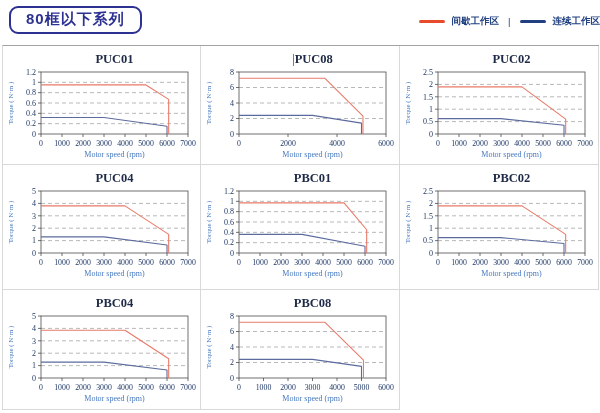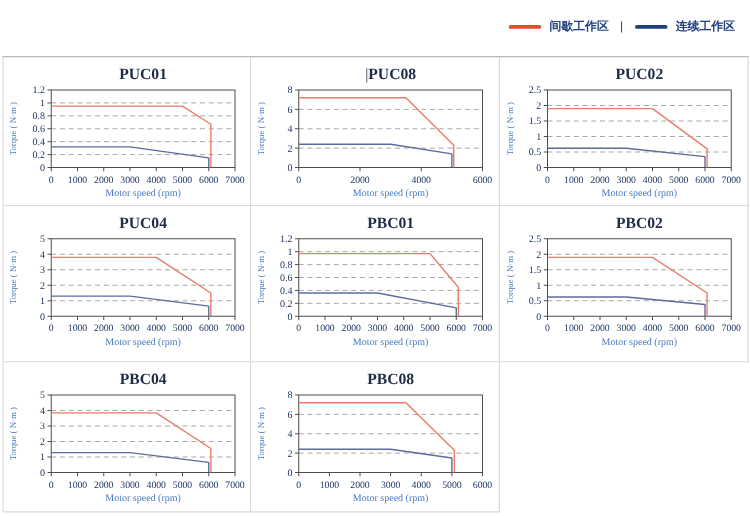--- a/index.html
+++ b/index.html
@@ -13,21 +13,21 @@
   
   .header{position:relative;height:44px;width:100%;}
   .title-box{
     position:absolute;left:9px;top:6px;
     border:2px solid #2c3192;border-radius:9px;
     padding:2px 15px 3px 15px;
     color:#2c3192;font-weight:bold;font-size:15px;
     background:#ffffff;letter-spacing:1px;
   }
   .legend{
-    position:absolute;right:12px;top:15px;
+    position:absolute;right:0;top:15px;
     display:flex;align-items:center;gap:7px;
     font-size:9.5px;font-weight:bold;color:#20407f;
   }
   .legend-line{display:inline-block;width:26px;height:3px;border-radius:2px;}
   .legend-sep{color:#20407f;font-weight:normal;padding:0 2px;}
   
   .grid{
     position:absolute;left:2px;top:45px;width:596px;
     display:grid;
     grid-template-columns:198px 199px 199px;
@@ -43,20 +43,21 @@
   }
   .cell.empty{border-right:none;border-bottom:none;}
   .cell svg{display:block;margin:2px auto 0 auto;}
   .chart-title{font-family:"Liberation Serif",serif;font-weight:bold;}
   text{font-family:"Liberation Serif",serif;}
 </style>
 </head>
 <body>
 
 <div class="header">
+  <div class="title-box">80框以下系列</div>
   <div class="legend">
     <span class="legend-line" style="background: rgb(232, 75, 44);"></span>
     <span>间歇工作区</span>
     <span class="legend-sep">|</span>
     <span class="legend-line" style="background: rgb(32, 64, 127);"></span>
     <span>连续工作区</span>
   </div>
 </div>
 
 <div class="grid">

